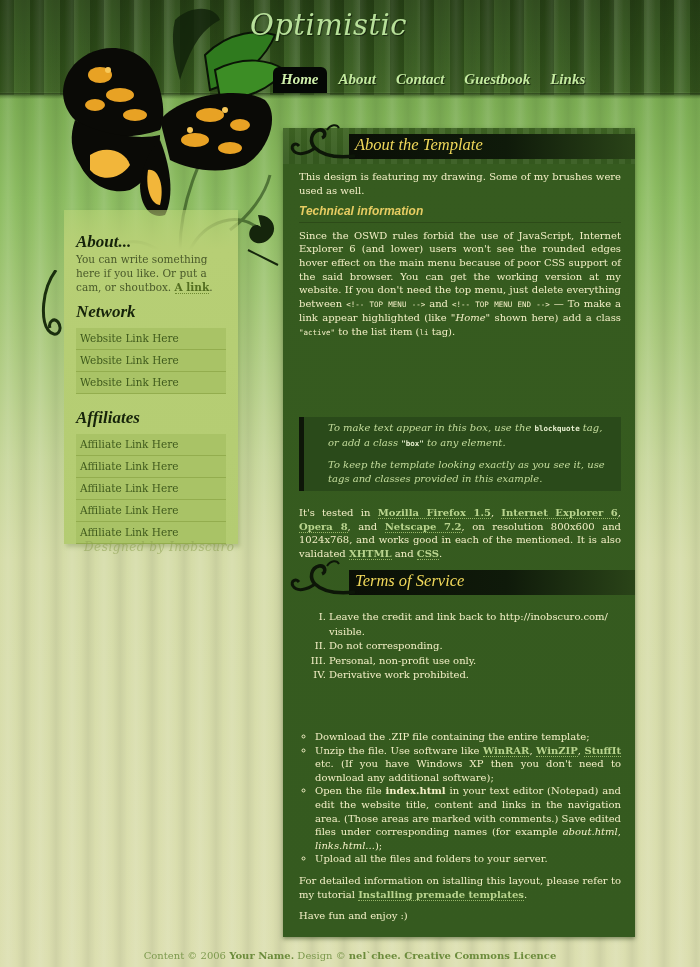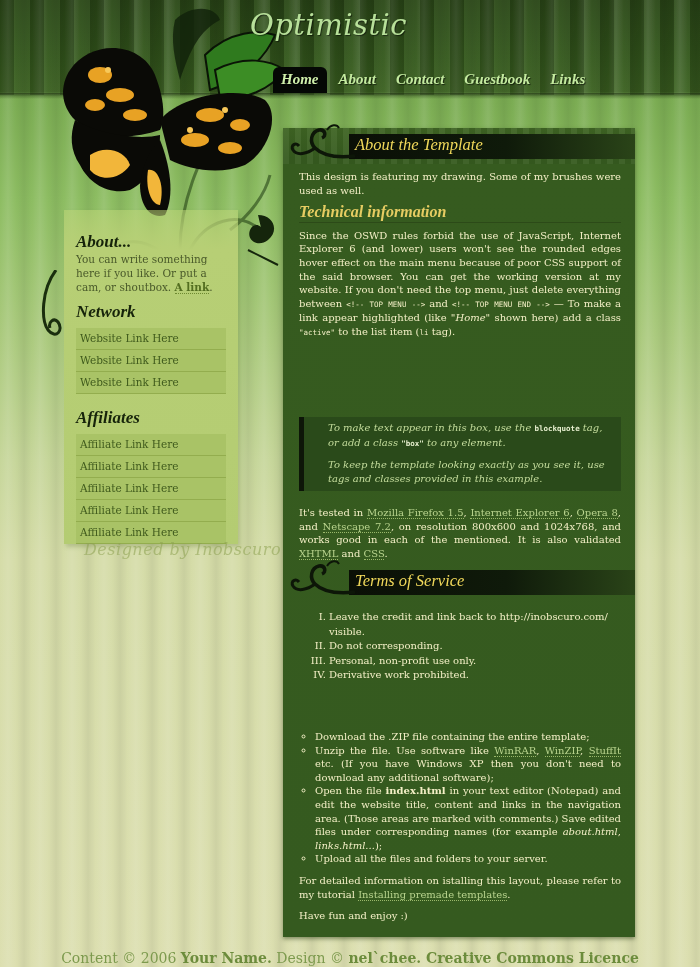--- a/index.html
+++ b/index.html
@@ -62,21 +62,21 @@
   .sidebar p a { color: #536e20; font-weight: bold; border-bottom: 1px dotted #6e8a30; text-decoration: none; }
   .side-list { list-style: none; margin-left: 12px; width: 150px; }
   .side-list li {
     background: #a9c366; border-bottom: 1px solid #93ad4e;
     height: 22px; line-height: 21px; margin-bottom: 0;
     font-family: "DejaVu Serif", serif; font-size: 10.5px; color: #3f5a1c;
     padding-left: 4px; cursor: pointer;
   }
   .designed-by {
     position: absolute; left: 84px; top: 540px;
-    font-family: "DejaVu Serif", serif; font-style: italic; font-size: 16px;
+    font-family: "DejaVu Serif", serif; font-style: italic; font-size: 12px;
     color: rgba(140,160,80,0.55); letter-spacing: 0.5px;
   }
 
   
   .main {
     position: absolute; left: 283px; top: 128px; width: 352px; height: 809px;
     background: linear-gradient(180deg, #3e6423 0px, #365b1f 30px, #355a1f 100%);
     box-shadow: 0 2px 4px rgba(40,60,20,0.5);
   }
   .main::before {
@@ -96,43 +96,43 @@
     font-size: 16.5px; color: #f0d85a; white-space: nowrap;
   }
   .sec-head svg { position: absolute; left: 4px; top: -8px; }
   .content-text {
     position: absolute; left: 16px; width: 322px;
     font-family: "DejaVu Serif", serif; font-size: 10px; line-height: 13.6px;
     color: #f3efc6; text-align: justify;
   }
   .content-text p { margin-bottom: 8px; }
   .sub-head {
-    font-family: Liberation Serif, serif; font-style: italic; font-weight: bold;
-    font-size: 16px; color: #e6cc62; padding-bottom: 3px;
+    font-family: Liberation Sans, sans-serif; font-style: italic; font-weight: bold;
+    font-size: 12px; color: #e6cc62; padding-bottom: 3px;
     border-bottom: 1px solid #2c4a18; margin-bottom: 6px;
   }
   code { font-family: "DejaVu Sans Mono", monospace; font-size: 7.5px; color: #f3efc6; }
-  .lnk { color: #b9d48e; font-weight: normal; border-bottom: 1px dotted #9ab86a; text-decoration: none; cursor: pointer; }
+  .lnk { color: #b9d48e; font-weight: bold; border-bottom: 1px dotted #9ab86a; text-decoration: none; cursor: pointer; }
   .quote {
     position: absolute; left: 16px; width: 322px;
     background: #2a4a1a; border-left: 5px solid #0d1608;
     padding: 4px 8px 6px 24px;
     font-family: "DejaVu Serif", serif; font-style: italic; font-size: 10px; line-height: 13.6px;
     color: #c4dc9c;
   }
   .quote p { margin-bottom: 8px; }
   .quote p:last-child { margin-bottom: 0; }
   .quote code { color: #e8f0d0; font-style: normal; font-weight: bold; }
   ol.tos { list-style: upper-roman; margin-left: 30px; }
   ol.tos li { line-height: 14.5px; }
   ul.inst { list-style: circle; margin-left: 16px; }
   ul.inst li { line-height: 13.6px; }
   .footer {
     position: absolute; left: 0; top: 950px; width: 700px; text-align: center;
-    font-family: "DejaVu Serif", serif; font-size: 14px; color: #7d9a4e;
+    font-family: "DejaVu Serif", serif; font-size: 10px; color: #7d9a4e;
   }
   .footer b { color: #6c8c3c; }
   .deco-right { position: absolute; left: 238px; top: 210px; }
 </style>
 </head>
 <body>
 
 <div class="stripes-dark"></div>
 <div class="header-shadow"></div>
 

